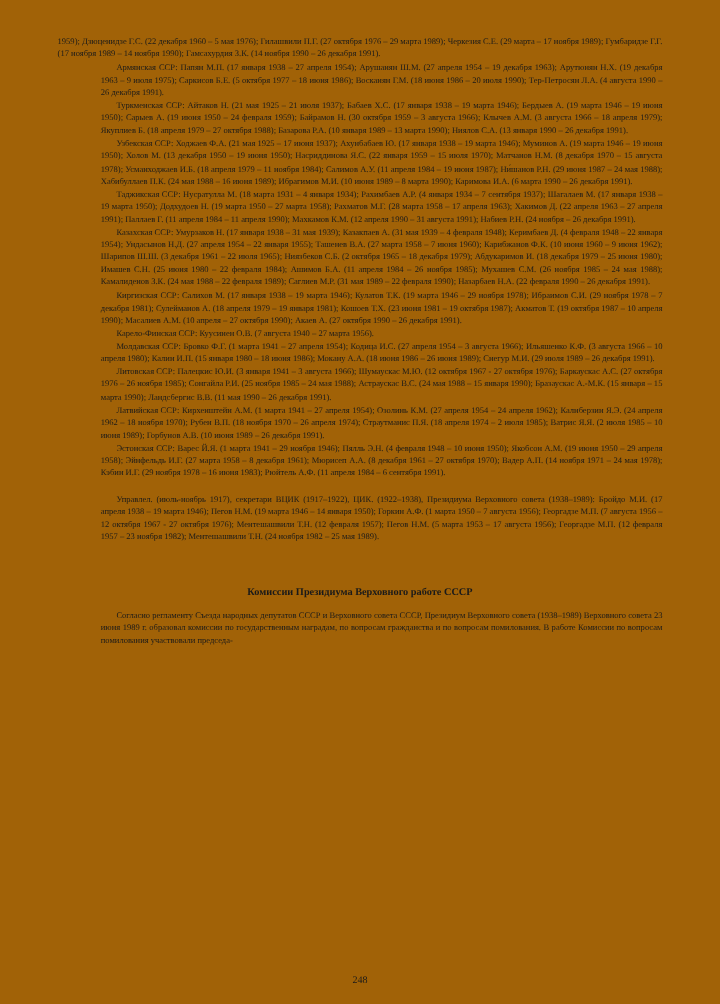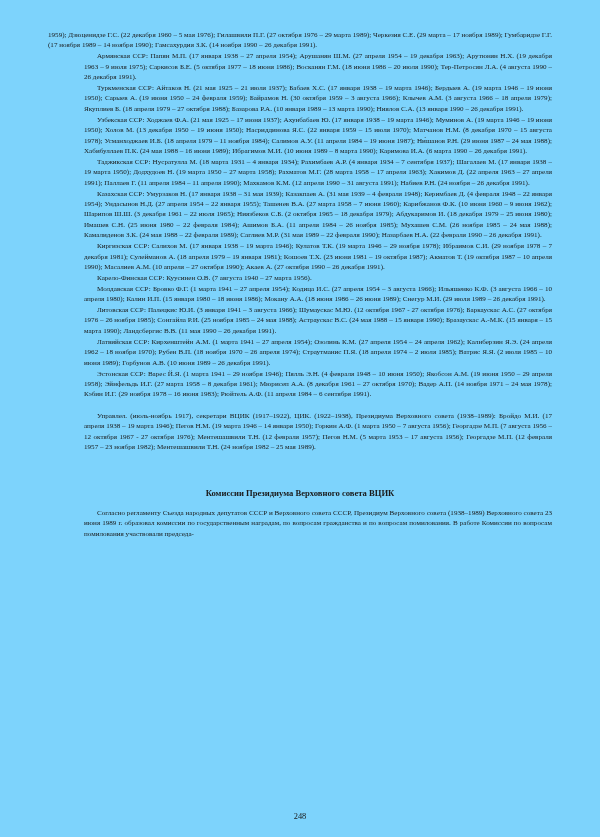--- a/index.html
+++ b/index.html
@@ -8,21 +8,21 @@
     background: #ffffff;
   }
   body {
     font-family: "Liberation Serif", serif;
     color: #1a1a1a;
   }
   .page {
     position: relative;
     width: 600px;
     height: 837px;
-    background: #7dd3fc;
+    background: #a16207;
     overflow: hidden;
     box-sizing: border-box;
   }
   .content {
     position: absolute;
     left: 48px;
     top: 30px;
     width: 504px;
   }
   p.para {
@@ -80,21 +80,21 @@
     <p class="para indent">Молдавская ССР: Бровко Ф.Г. (1 марта 1941 – 27 апреля 1954); Кодица И.С. (27 апреля 1954 – 3 августа 1966); Ильяшенко К.Ф. (3 августа 1966 – 10 апреля 1980); Калин И.П. (15 января 1980 – 18 июня 1986); Мокану А.А. (18 июня 1986 – 26 июня 1989); Снегур М.И. (29 июля 1989 – 26 декабря 1991).</p>
     <p class="para indent">Литовская ССР: Палецкис Ю.И. (3 января 1941 – 3 августа 1966); Шумаускас М.Ю. (12 октября 1967 - 27 октября 1976); Баркаускас А.С. (27 октября 1976 – 26 ноября 1985); Сонгайла Р.И. (25 ноября 1985 – 24 мая 1988); Астраускас В.С. (24 мая 1988 – 15 января 1990); Бразаускас А.-М.К. (15 января – 15 марта 1990); Ландсбергис В.В. (11 мая 1990 – 26 декабря 1991).</p>
     <p class="para indent">Латвийская ССР: Кирхенштейн А.М. (1 марта 1941 – 27 апреля 1954); Озолинь К.М. (27 апреля 1954 – 24 апреля 1962); Калнберзин Я.Э. (24 апреля 1962 – 18 ноября 1970); Рубен В.П. (18 ноября 1970 – 26 апреля 1974); Страутманис П.Я. (18 апреля 1974 – 2 июля 1985); Ватрис Я.Я. (2 июля 1985 – 10 июня 1989); Горбунов А.В. (10 июня 1989 – 26 декабря 1991).</p>
     <p class="para indent">Эстонская ССР: Варес Й.Я. (1 марта 1941 – 29 ноября 1946); Пялль Э.Н. (4 февраля 1948 – 10 июня 1950); Якобсон А.М. (19 июня 1950 – 29 апреля 1958); Эйнфельдь И.Г. (27 марта 1958 – 8 декабря 1961); Мюрисеп А.А. (8 декабря 1961 – 27 октября 1970); Вадер А.П. (14 ноября 1971 – 24 мая 1978); Кэбин И.Г. (29 ноября 1978 – 16 июня 1983); Рюйтель А.Ф. (11 апреля 1984 – 6 сентября 1991).</p>
 
     <div class="admin-block">
       <p class="para indent">Управлел. (июль-ноябрь 1917), секретари ВЦИК (1917–1922), ЦИК. (1922–1938), Президиума Верховного совета (1938–1989): Бройдо М.И. (17 апреля 1938 – 19 марта 1946); Пегов Н.М. (19 марта 1946 – 14 января 1950); Горкин А.Ф. (1 марта 1950 – 7 августа 1956); Георгадзе М.П. (7 августа 1956 – 12 октября 1967 - 27 октября 1976); Ментешашвили Т.Н. (12 февраля 1957); Пегов Н.М. (5 марта 1953 – 17 августа 1956); Георгадзе М.П. (12 февраля 1957 – 23 ноября 1982); Ментешашвили Т.Н. (24 ноября 1982 – 25 мая 1989).</p>
     </div>
 
     <div class="section-gap-top"></div>
-    <p class="section-title">Комиссии Президиума Верховного совета ВЦИК</p>
+    <p class="section-title">Комиссии Президиума Верховного работе СССР</p>
     <div class="section-gap-bottom"></div>
 
     <p class="para indent">Согласно регламенту Съезда народных депутатов СССР и Верховного совета СССР, Президиум Верховного совета (1938–1989) Верховного совета 23 июня 1989 г. образовал комиссии по государственным наградам, по вопросам гражданства и по вопросам помилования. В работе Комиссии по вопросам помилования участвовали председа-</p>
 
   </div>
 
   <div class="footer">248</div>
 </div>
 
 </body></html>

